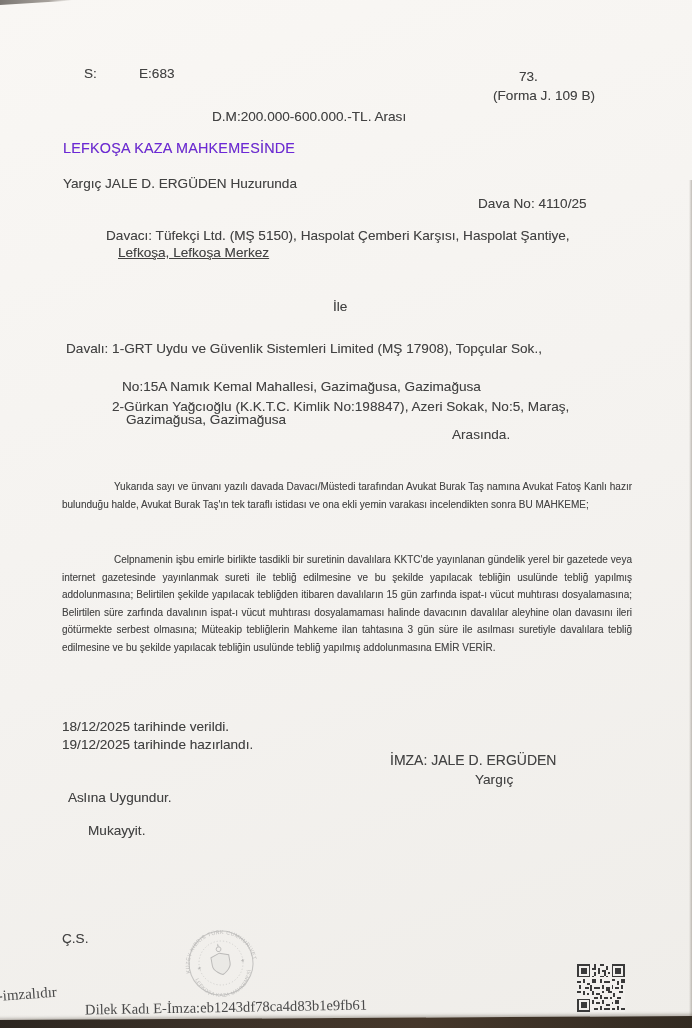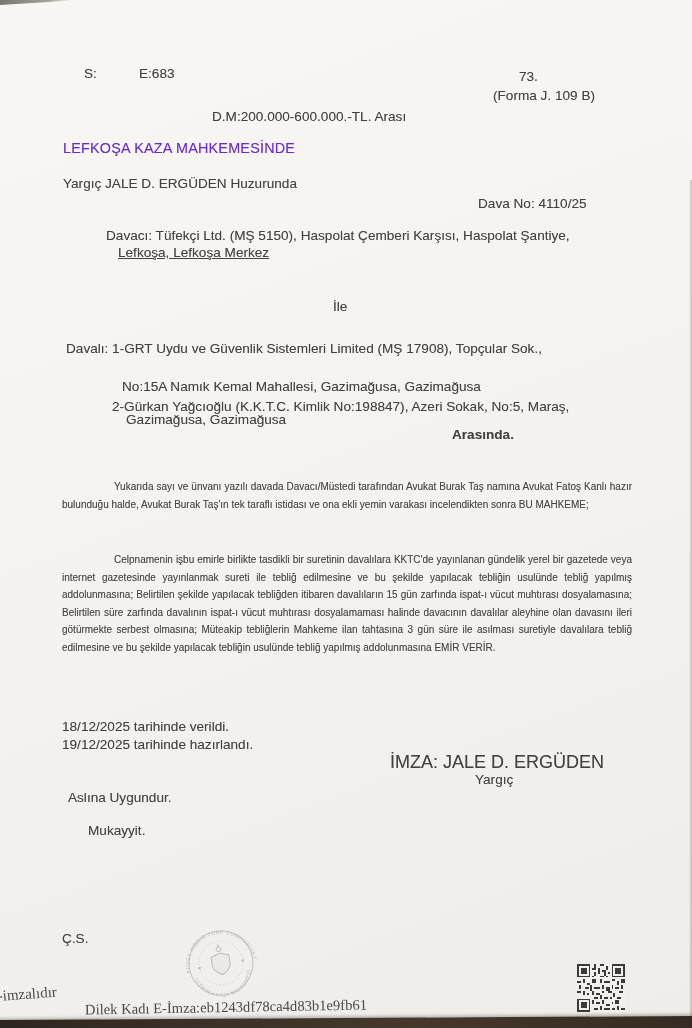--- a/index.html
+++ b/index.html
@@ -53,28 +53,28 @@
 <div class="abs ink sz" style="left:63px;top:176px;">Yargıç JALE D. ERGÜDEN Huzurunda</div>
 <div class="abs ink sz" style="left:478px;top:196px;">Dava No: 4110/25</div>
 
 <div class="abs ink sz" style="left:66px;top:228px;margin-left:40px;">Davacı: Tüfekçi Ltd. (MŞ 5150), Haspolat Çemberi Karşısı, Haspolat Şantiye,</div>
 <div class="abs ink sz" style="left:118px;top:245px;text-decoration:underline;">Lefkoşa, Lefkoşa Merkez</div>
 <div class="abs ink sz" style="left:333px;top:299px;">İle</div>
 <div class="abs ink sz" style="left:66px;top:341px;">Davalı: 1-GRT Uydu ve Güvenlik Sistemleri Limited (MŞ 17908), Topçular Sok.,</div>
 <div class="abs ink sz" style="left:122px;top:358px;margin-top:21px;">No:15A Namık Kemal Mahallesi, Gazimağusa, Gazimağusa</div>
 <div class="abs ink sz" style="left:112px;top:375px;margin-top:24px;">2-Gürkan Yağcıoğlu (K.K.T.C. Kimlik No:198847), Azeri Sokak, No:5, Maraş,</div>
 <div class="abs ink sz" style="left:126px;top:412px;">Gazimağusa, Gazimağusa</div>
-<div class="abs ink sz" style="left:452px;top:427px;font-weight:bold;">Arasında.</div>
+<div class="abs ink sz" style="left:452px;top:427px;">Arasında.</div>
 
 <div class="para" style="top:478px;">Yukarıda sayı ve ünvanı yazılı davada Davacı/Müstedi tarafından Avukat Burak Taş namına Avukat Fatoş Kanlı hazır bulunduğu halde, Avukat Burak Taş'ın tek taraflı istidası ve ona ekli yemin varakası incelendikten sonra BU MAHKEME;</div>
 <div class="para" style="top:551px;">Celpnamenin işbu emirle birlikte tasdikli bir suretinin davalılara KKTC'de yayınlanan gündelik yerel bir gazetede veya internet gazetesinde yayınlanmak sureti ile tebliğ edilmesine ve bu şekilde yapılacak tebliğin usulünde tebliğ yapılmış addolunmasına; Belirtilen şekilde yapılacak tebliğden itibaren davalıların 15 gün zarfında ispat-ı vücut muhtırası dosyalamasına; Belirtilen süre zarfında davalının ispat-ı vücut muhtırası dosyalamaması halinde davacının davalılar aleyhine olan davasını ileri götürmekte serbest olmasına; Müteakip tebliğlerin Mahkeme ilan tahtasına 3 gün süre ile asılması suretiyle davalılara tebliğ edilmesine ve bu şekilde yapılacak tebliğin usulünde tebliğ yapılmış addolunmasına EMİR VERİR.</div>
 
 <div class="abs ink sz" style="left:62px;top:719px;">18/12/2025 tarihinde verildi.</div>
 <div class="abs ink sz" style="left:62px;top:737px;">19/12/2025 tarihinde hazırlandı.</div>
-<div class="abs ink" style="left:390px;top:752px;font-size:18px;">İMZA: JALE D. ERGÜDEN</div>
+<div class="abs ink" style="left:390px;top:752px;font-size:14px;">İMZA: JALE D. ERGÜDEN</div>
 <div class="abs ink sz" style="left:475px;top:772px;">Yargıç</div>
 <div class="abs ink sz" style="left:68px;top:790px;">Aslına Uygundur.</div>
 <div class="abs ink sz" style="left:88px;top:823px;">Mukayyit.</div>
 <div class="abs ink sz" style="left:62px;top:931px;">Ç.S.</div>
 
 <svg class="stamp" viewBox="0 0 86 86">
   <defs>
     <path id="arcTop" d="M 11,46 A 32,32 0 1 1 75,46"></path>
     <path id="arcBot" d="M 14,48 A 29,29 0 0 0 72,48"></path>
   </defs>

